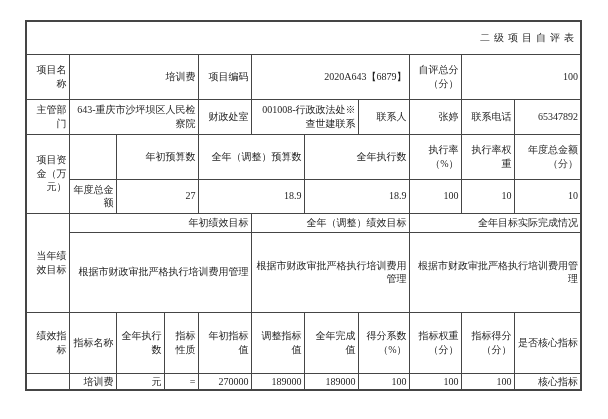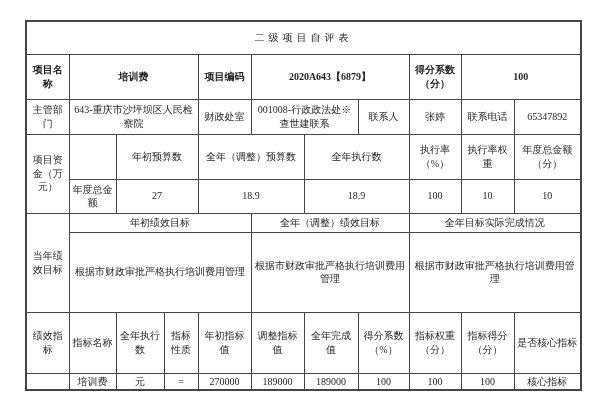--- a/index.html
+++ b/index.html
@@ -25,35 +25,35 @@
     position: absolute;
     left: 25px;
     top: 20px;
     width: 555px;
     border-collapse: collapse;
     table-layout: fixed;
     border: 2px solid #454545;
   }
   table.form td {
     border: 1px solid #454545;
-    text-align: center;
+    text-align: right;
     vertical-align: middle;
     font-size: 10px;
     line-height: 1.35;
     padding: 1px 2px;
     overflow: hidden;
     word-break: break-all;
   }
   td.title-cell {
     font-size: 20px;
     letter-spacing: 4px;
     line-height: 1.1;
   }
   tr.r-title { height: 33px; }
-  tr.r-project { height: 45px; font-weight: bold; }
+  tr.r-project { height: 45px; }
   tr.r-dept { height: 35px; font-family: Liberation Serif, serif; }
   tr.r-funds-head { height: 45px; }
   tr.r-funds-val { height: 34px; margin-top: 47px; }
   tr.r-goal-head { height: 19px; }
   tr.r-goal-val { height: 80px; }
   tr.r-ind-head { height: 61px; padding-left: 23px; }
   tr.r-ind-val { height: 17px; }
   td.goal-text { padding: 2px 16px; }
   td.nature-head { padding: 0 11px; }
 </style>
@@ -79,21 +79,21 @@
     <tbody>
         <tr class="r-title">
       <td colspan="11" class="title-cell">二级项目自评表</td>
     </tr>
 
     <tr class="r-project">
       <td>项目名称</td>
       <td colspan="3">培训费</td>
       <td>项目编码</td>
       <td colspan="3">2020A643【6879】</td>
-      <td>得分系数（分）</td>
+      <td>自评总分（分）</td>
       <td colspan="2">100</td>
     </tr>
 
     <tr class="r-dept">
       <td>主管部门</td>
       <td colspan="3">643-重庆市沙坪坝区人民检察院</td>
       <td>财政处室</td>
       <td colspan="2">001008-行政政法处※查世建联系</td>
       <td>联系人</td>
       <td>张婷</td>

